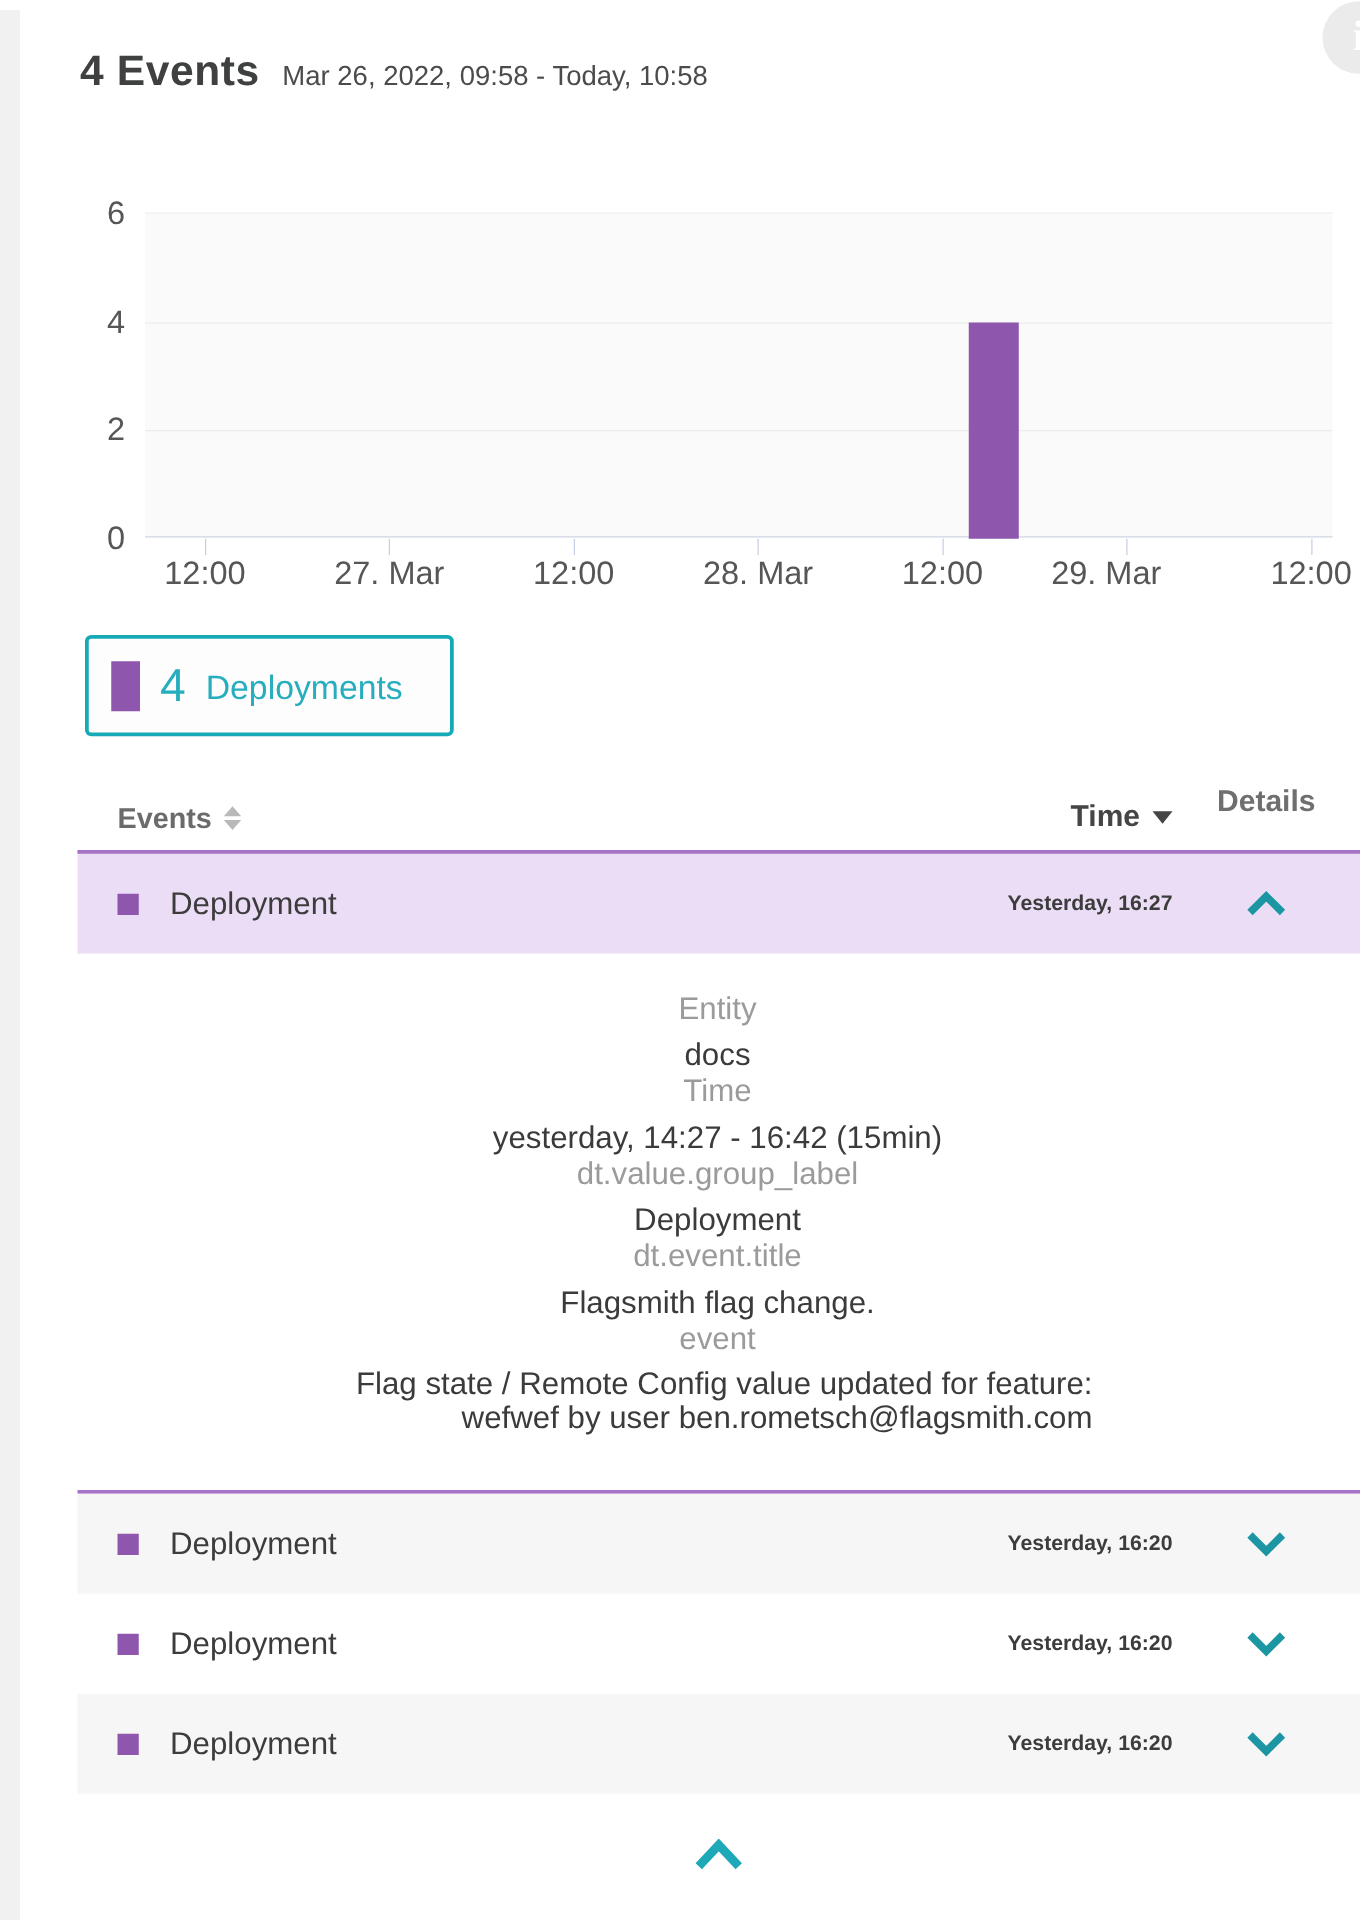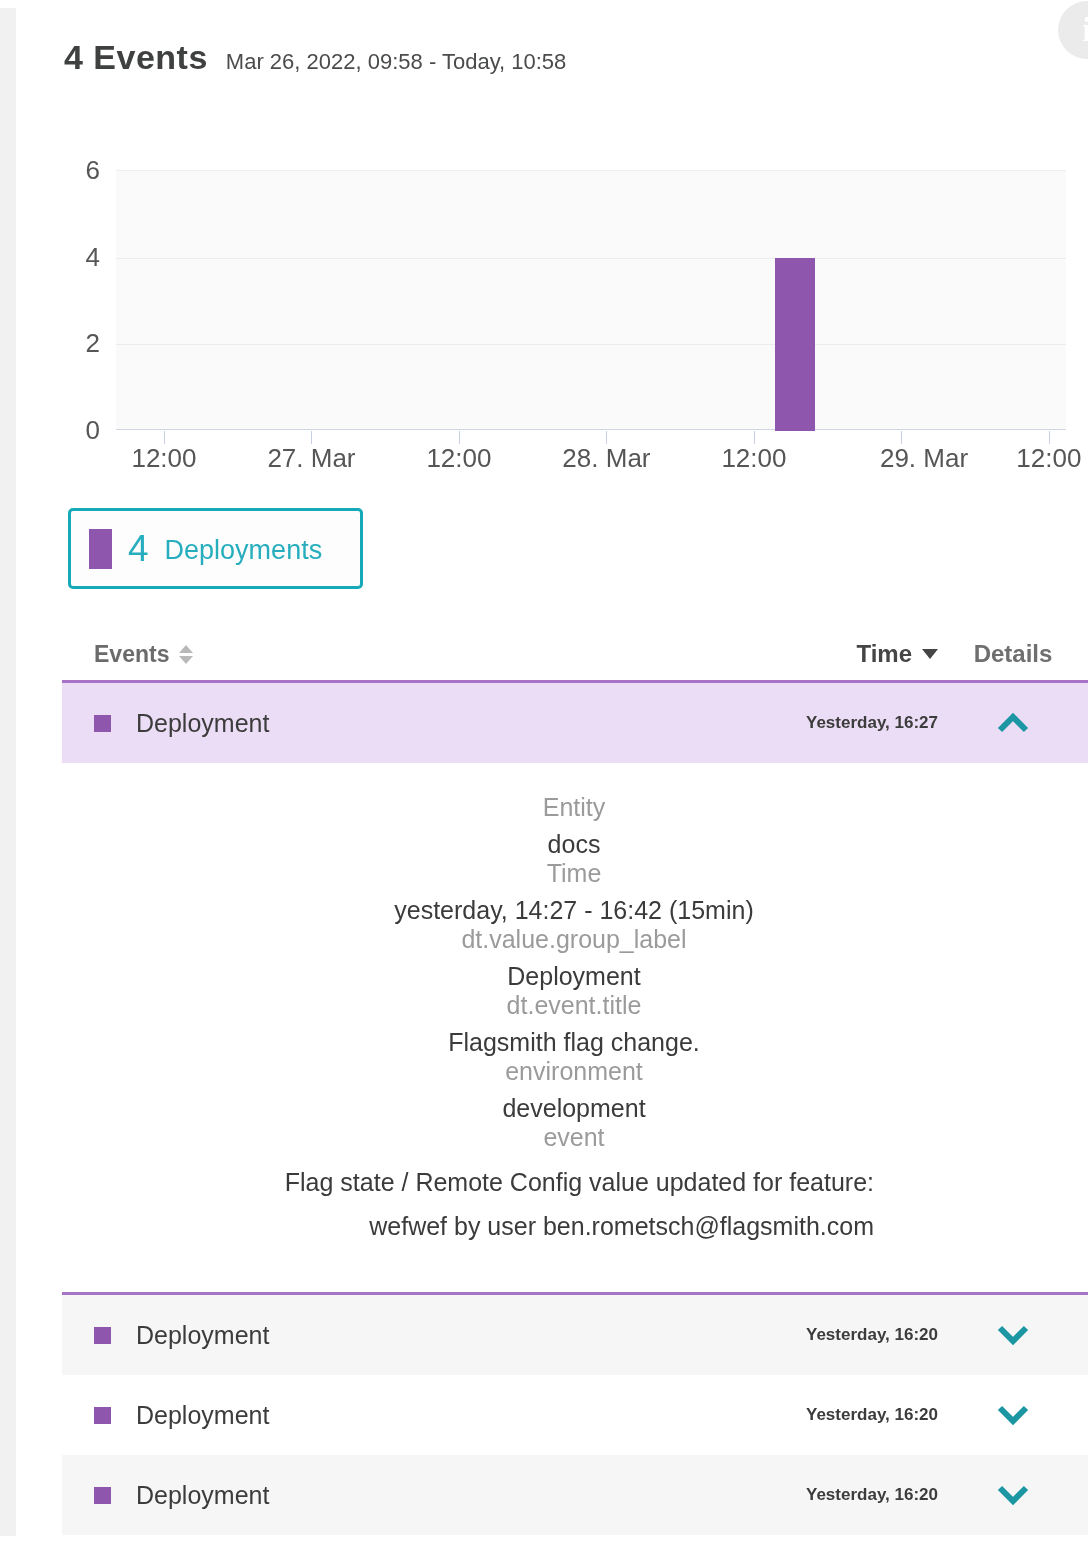--- a/index.html
+++ b/index.html
@@ -36,21 +36,21 @@
   
   .legend-btn { position:absolute; left:52px; top:508px; height:81px; background:#fdfdfd;
     border:3px solid #16a9b8; border-radius:5px; display:flex; align-items:center;
     padding:0 38px 0 18px; gap:16px; cursor:pointer; }
   .legend-swatch { width:23px; height:40px; background:#8f56ad; }
   .legend-count { font-size:37px; color:#27aebe; }
   .legend-label { font-size:27px; color:#27aebe; padding-top:4px; }
 
   
   .table-section { position:absolute; left:46px; right:0; top:628px; }
-  .thead { height:52px; display:flex; align-items:center; padding-left:32px; }
+  .thead { height:52px; display:flex; padding-left:32px; }
   .th-events { font-size:23px; font-weight:bold; color:#6b6b6b; display:flex; align-items:center; gap:10px; }
   .sort-stack { display:flex; flex-direction:column; gap:3px; }
   .tri-up { width:0; height:0; border-left:7px solid transparent; border-right:7px solid transparent; border-bottom:8px solid #b9b9b9; }
   .tri-dn { width:0; height:0; border-left:7px solid transparent; border-right:7px solid transparent; border-top:8px solid #b9b9b9; }
   .th-time { margin-left:auto; font-size:24px; font-weight:bold; color:#454545; display:flex; align-items:center; gap:10px; }
   .tri-dn-dark { width:0; height:0; border-left:8px solid transparent; border-right:8px solid transparent; border-top:10px solid #454545; }
   .th-details { width:150px; text-align:center; font-size:24px; font-weight:bold; color:#6f6f6f; }
 
   .event-row { display:flex; align-items:center; padding-left:32px; height:80px; cursor:pointer; }
   .row-expanded { background:#ebddf5; border-top:3px solid #a673c6; height:83px; }
@@ -60,21 +60,21 @@
   .evt-square { width:17px; height:17px; background:#8f56ad; margin-right:25px; }
   .evt-type { font-size:25px; color:#3c3c3c; }
   .evt-time { margin-left:auto; font-size:17px; font-weight:bold; color:#3c3c3c; }
   .evt-details-col { width:150px; display:flex; justify-content:center; }
 
   .details-panel { background:#ffffff; padding:30px 22px 44px 20px; border-bottom:3px solid #a673c6; }
   .detail-row { display:flex; align-items:center; min-height:46px;flex-direction:column; }
   .detail-label { font-size:25px; color:#9b9b9b; white-space:nowrap; }
   .detail-leader { flex:1; border-bottom:2px dotted #d9d9d9; margin:0 12px 6px 12px; }
   .detail-value { font-size:25px; color:#3b3b3b; text-align:right; white-space:nowrap; }
-  .detail-value-wrap { max-width:600px; white-space:normal; word-break:break-all; line-height:44px; }
+  .detail-value-wrap { max-width:600px; white-space:normal; word-break:break-all; line-height:27px; }
 
   .footer { display:flex; justify-content:center; margin-top:32px; }
   .chev-btn { background:none; border:none; cursor:pointer; padding:4px; }
 </style>
 </head>
 <body>
 
 <div class="page-gutter"></div>
 
 <div class="card">
@@ -104,21 +104,21 @@
       <div class="xtick" style="left: 785.413px;"></div>
       <div class="xtick" style="left: 932.9px;"></div>
       <div class="bar" style="width: 40px; left: 659.3px; top: 86.6667px; height: 173.333px; background: rgb(143, 86, 173);"></div>
     </div>
   <div class="chart-xlabels" id="xlabels">
       <span class="chart-xlabel" style="left: 47.975px;">12:00</span>
       <span class="chart-xlabel" style="left: 195.462px;">27. Mar</span>
       <span class="chart-xlabel" style="left: 342.95px;">12:00</span>
       <span class="chart-xlabel" style="left: 490.438px;">28. Mar</span>
       <span class="chart-xlabel" style="left: 637.925px;">12:00</span>
-      <span class="chart-xlabel" style="left: 808px;">29. Mar</span>
+      <span class="chart-xlabel" style="left: 769px;">29. Mar</span>
       <span class="chart-xlabel" style="left: 932.9px;">12:00</span>
     </div>
 
   <div class="legend-btn">
     <span class="legend-swatch" id="legend-swatch" style="background: rgb(143, 86, 173);"></span>
     <span class="legend-count">4</span>
     <span class="legend-label">Deployments</span>
   </div>
 
   <div class="table-section">
@@ -163,25 +163,20 @@
         <span class="detail-label">dt.value.group_label</span>
         <span class="detail-leader"></span>
         <span class="detail-value">Deployment</span>
       </div>
       <div class="detail-row">
         <span class="detail-label">dt.event.title</span>
         <span class="detail-leader"></span>
         <span class="detail-value">Flagsmith flag change.</span>
       </div>
       <div class="detail-row">
-        <span class="detail-label">environment</span>
-        <span class="detail-leader"></span>
-        <span class="detail-value">development</span>
-      </div>
-      <div class="detail-row">
         <span class="detail-label">event</span>
         <span class="detail-leader"></span>
         <span class="detail-value detail-value-wrap">Flag state / Remote Config value updated for feature: wefwef by user ben.rometsch@flagsmith.com</span>
       </div>
     </div>
 
     <div class="event-row row-gray row-first-collapsed">
       <span class="evt-square"></span>
       <span class="evt-type">Deployment</span>
       <span class="evt-time">Yesterday, 16:20</span>

